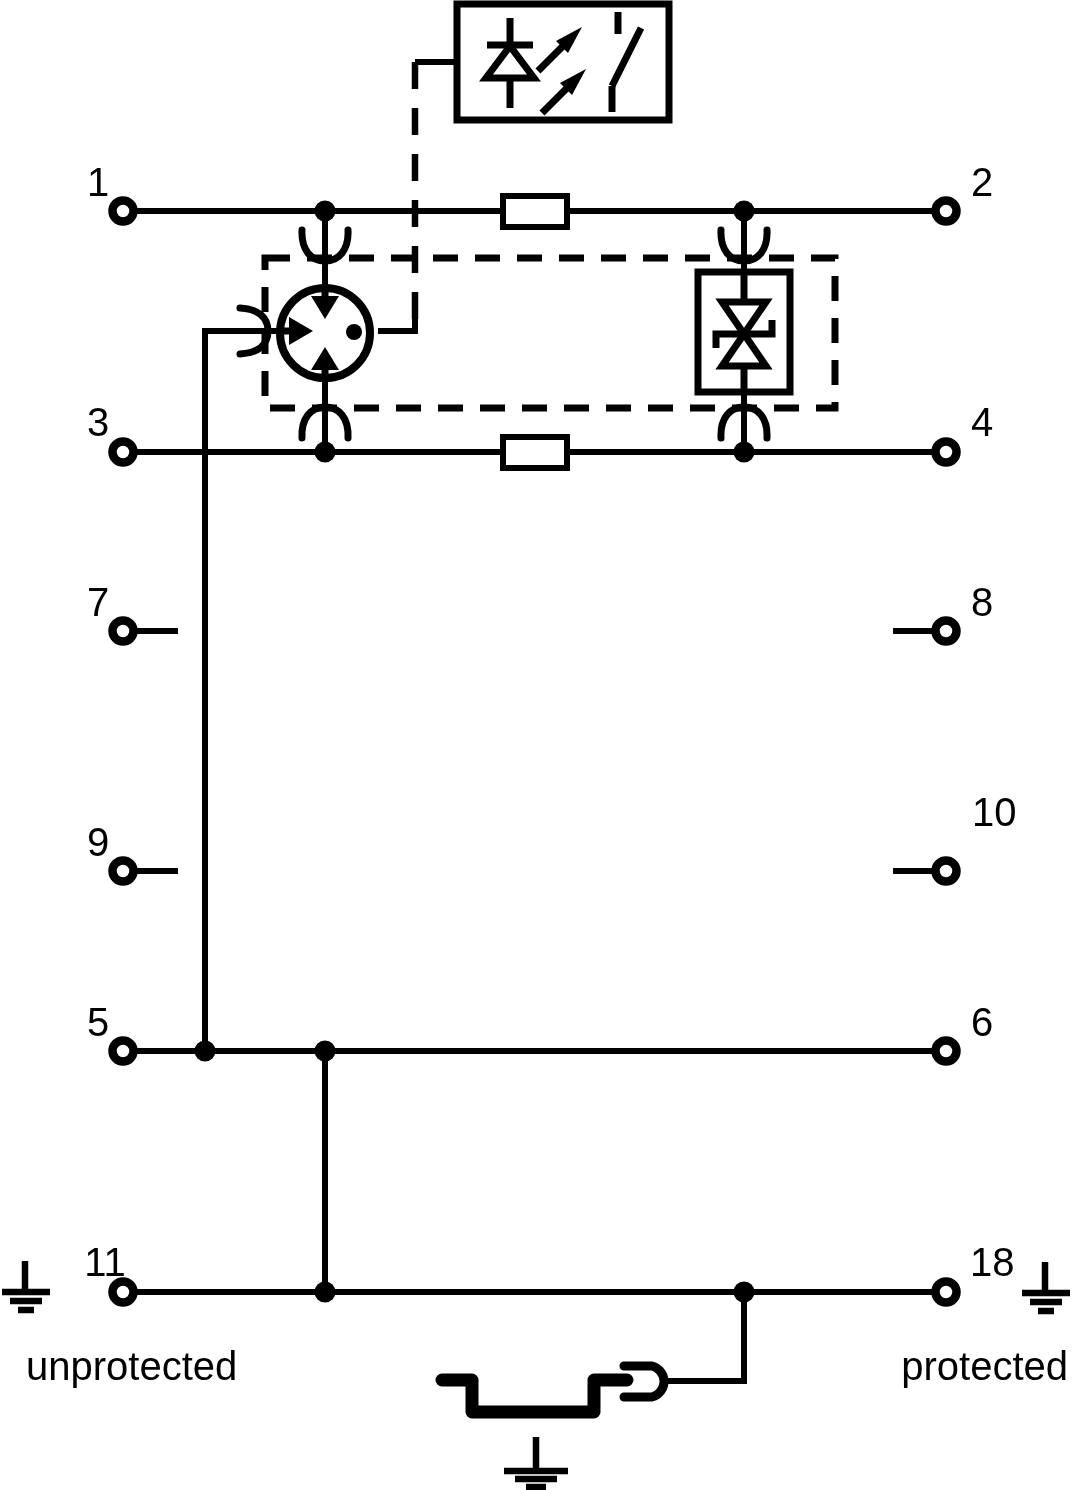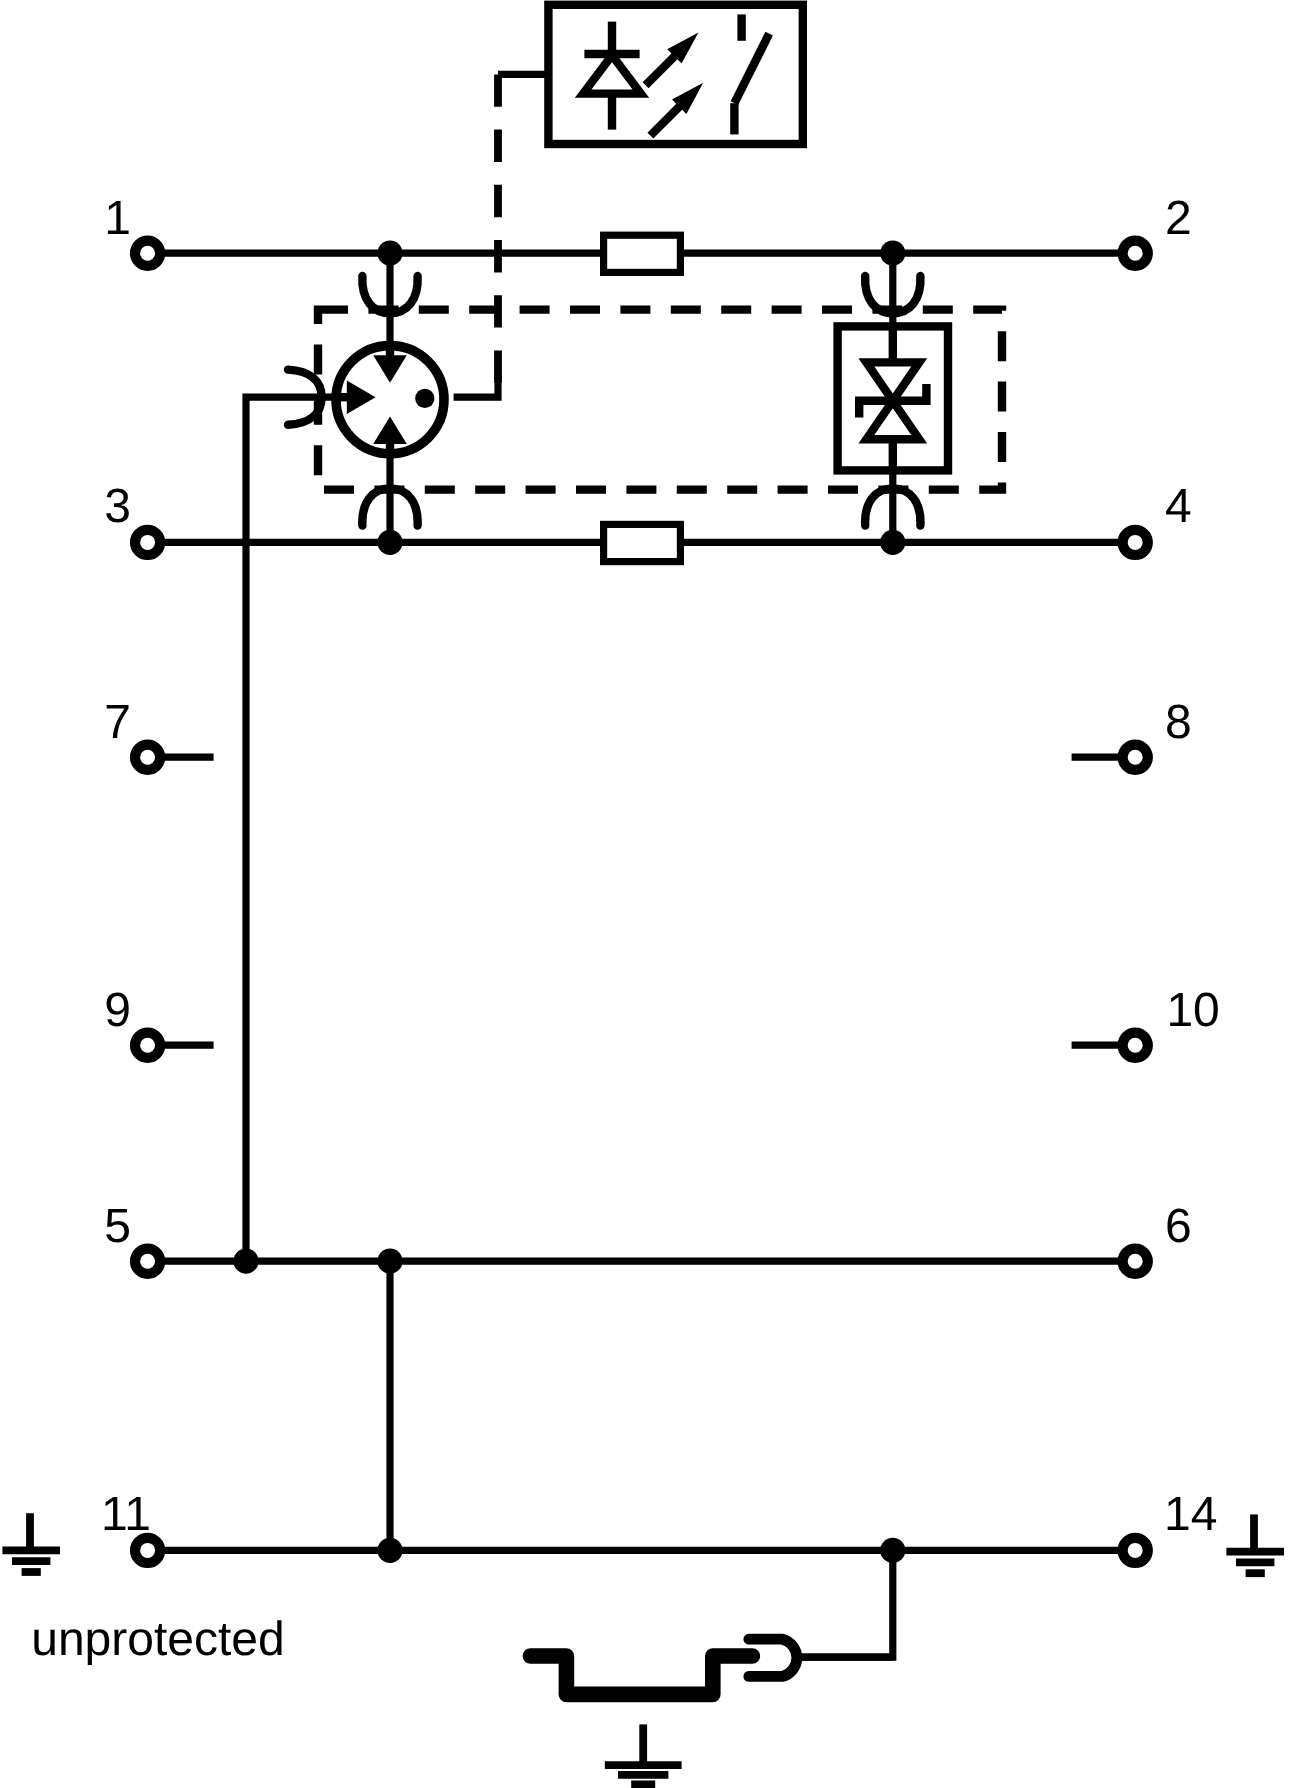--- a/index.html
+++ b/index.html
@@ -163,21 +163,22 @@
   </g>
 </svg>
 
 <div class="lbl" style="left:76px;top:162px;width:44px;">1</div>
 <div class="lbl" style="left:958px;top:162px;width:48px;">2</div>
 <div class="lbl" style="left:76px;top:402px;width:44px;">3</div>
 <div class="lbl" style="left:958px;top:402px;width:48px;">4</div>
 <div class="lbl" style="left:76px;top:582px;width:44px;">7</div>
 <div class="lbl" style="left:958px;top:582px;width:48px;">8</div>
 <div class="lbl" style="left:76px;top:822px;width:44px;">9</div>
-<div class="lbl" style="left:972px;top:822px;width:44px;">10</div>
+<div class="lbl" style="left:972px;top:792px;width:44px;">10</div>
 <div class="lbl" style="left:76px;top:1002px;width:44px;">5</div>
 <div class="lbl" style="left:958px;top:1002px;width:48px;">6</div>
 <div class="lbl" style="left:83px;top:1242px;width:44px;text-align:center;">11</div>
-<div class="lbl" style="left:970px;top:1242px;width:44px;">14</div>
+<div class="lbl" style="left:970px;top:1242px;width:44px;">18</div>
 
 <div class="zone" style="left:26px;top:1346px;">unprotected</div>
+<div class="zone" style="right:16px;top:1346px;">protected</div>
 
 </div>
 
 </body></html>

